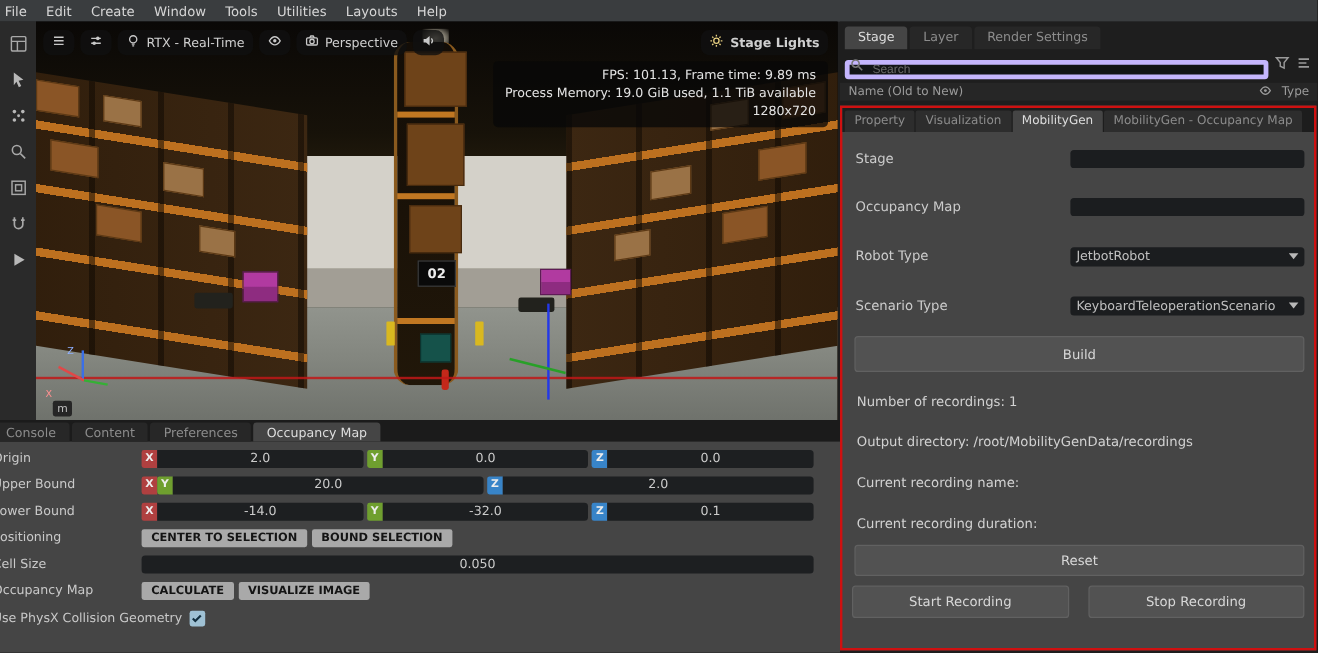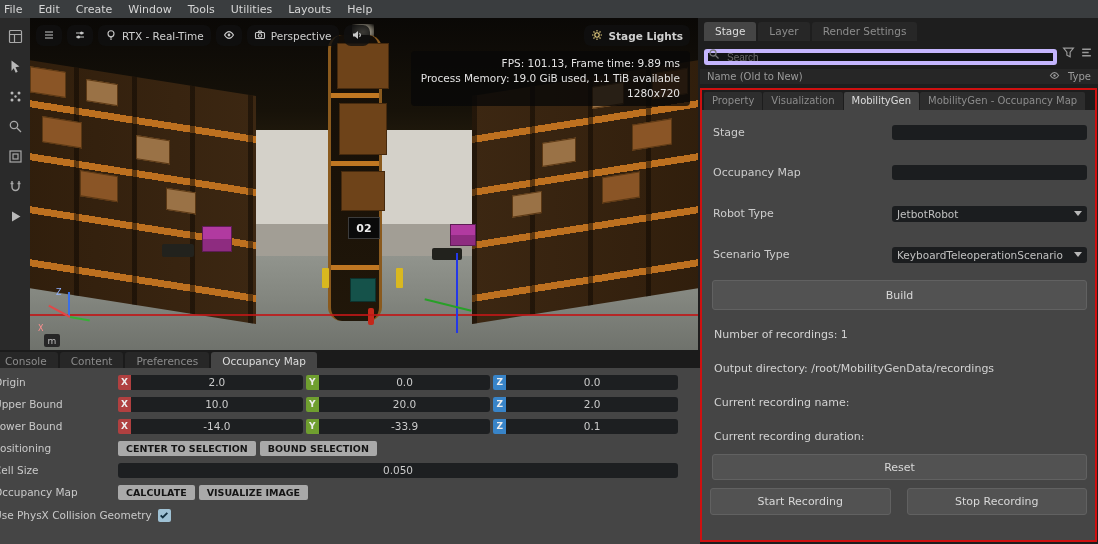--- a/index.html
+++ b/index.html
@@ -437,33 +437,32 @@
         <span class="vfield">2.0</span>
         <span class="axis-badge axis-y">Y</span>
         <span class="vfield">0.0</span>
         <span class="axis-badge axis-z">Z</span>
         <span class="vfield last">0.0</span>
       </div>
 
       <div class="bp-row" style="top:28px;">
         <span class="bp-label">Upper Bound</span>
         <span class="axis-badge axis-x">X</span>
-        <span class="vfield">10.0</span>
         <span class="axis-badge axis-y">Y</span>
         <span class="vfield">20.0</span>
         <span class="axis-badge axis-z">Z</span>
         <span class="vfield last">2.0</span>
       </div>
 
       <div class="bp-row" style="top:50px;">
         <span class="bp-label">Lower Bound</span>
         <span class="axis-badge axis-x">X</span>
         <span class="vfield">-14.0</span>
         <span class="axis-badge axis-y">Y</span>
-        <span class="vfield">-33.9</span>
+        <span class="vfield">-32.0</span>
         <span class="axis-badge axis-z">Z</span>
         <span class="vfield last">0.1</span>
       </div>
 
       <div class="bp-row" style="top:72px;">
         <span class="bp-label">Positioning</span>
         <span class="light-btn">CENTER TO SELECTION</span>
         <span class="light-btn">BOUND SELECTION</span>
       </div>
 

